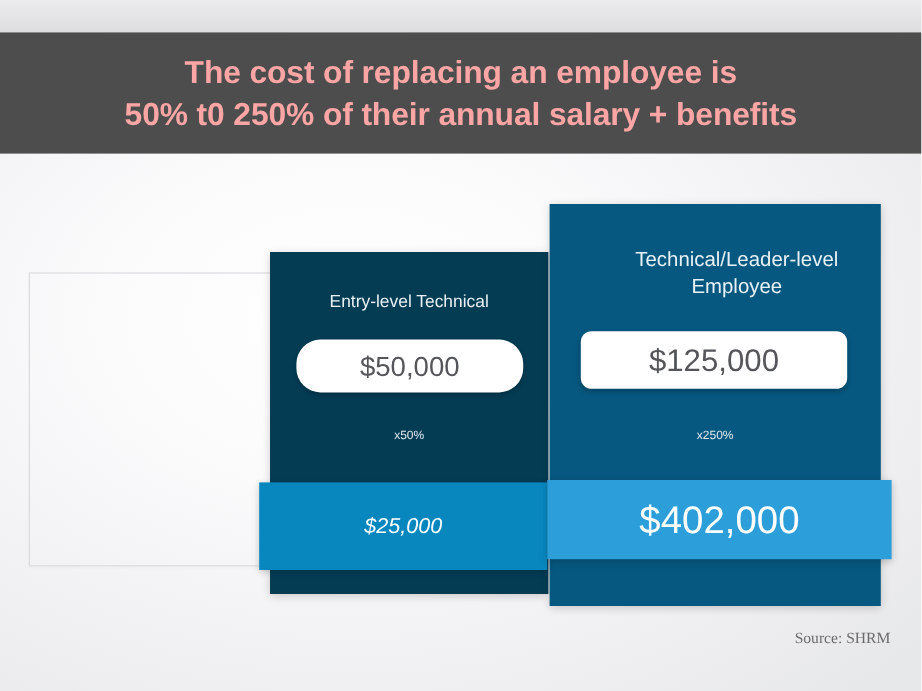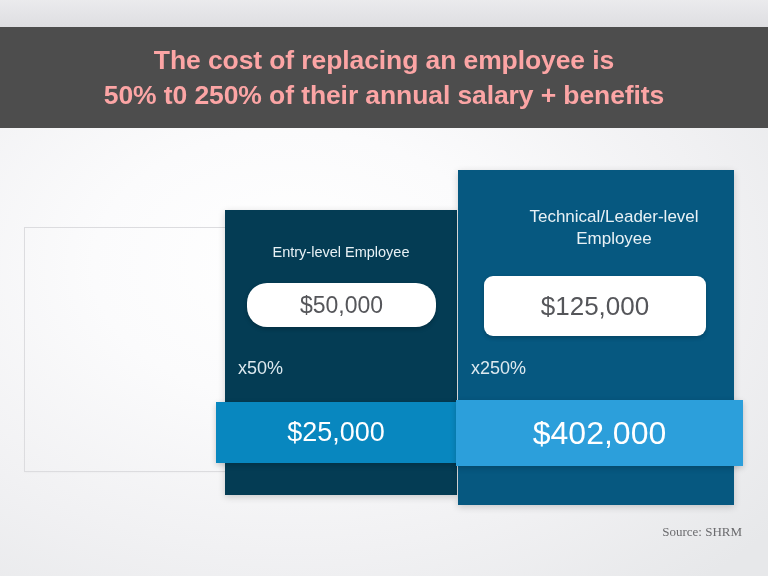--- a/index.html
+++ b/index.html
@@ -139,50 +139,51 @@
     top: 283px;
     width: 189px;
     height: 44px;
     font-size: 23px;
     border-radius: 20px;
   }
   #pill-tech {
     left: 484px;
     top: 276px;
     width: 222px;
-    height: 60px;
+    height: 48px;
     font-size: 26px;
   }
 
   
   .multiplier {
     position: absolute;
+    text-align: center;
     color: #dde9ef;
-    font-size: 18px;
-    padding-left: 13px;
+    font-size: 10px;
   }
   #mult-entry { left: 225px; width: 232px; top: 358px; }
   #mult-tech  { left: 458px; width: 276px; top: 358px; }
 
   
   .result-bar {
     position: absolute;
     display: flex;
     align-items: center;
     justify-content: center;
     color: #ffffff;
     box-shadow: 0 2px 6px rgba(0,0,0,0.20);
   }
   #bar-entry {
     left: 216px;
     top: 402px;
     width: 240px;
-    height: 61px;
+    height: 73px;
     background: #0887bf;
-    font-size: 27px;
+    font-size: 18px;
+    font-style: italic;
   }
   #bar-tech {
     left: 456px;
     top: 400px;
     width: 287px;
     height: 66px;
     background: #2c9fdb;
     font-size: 32px;
   }
 
@@ -205,21 +206,21 @@
 
   <div class="header-band">
     <div class="header-title">The cost of replacing an employee is
 50% t0 250% of their annual salary + benefits</div>
   </div>
 
   <div class="outline-box"></div>
 
 
   <div class="card" id="card-entry">
-    <div class="card-title">Entry-level Employee</div>
+    <div class="card-title">Entry-level Technical</div>
   </div>
 
   <div class="card" id="card-tech">
     <div class="card-title">Technical/Leader-level
 Employee</div>
   </div>
 
   <div class="pill" id="pill-entry">$50,000</div>
   <div class="pill" id="pill-tech">$125,000</div>
 

